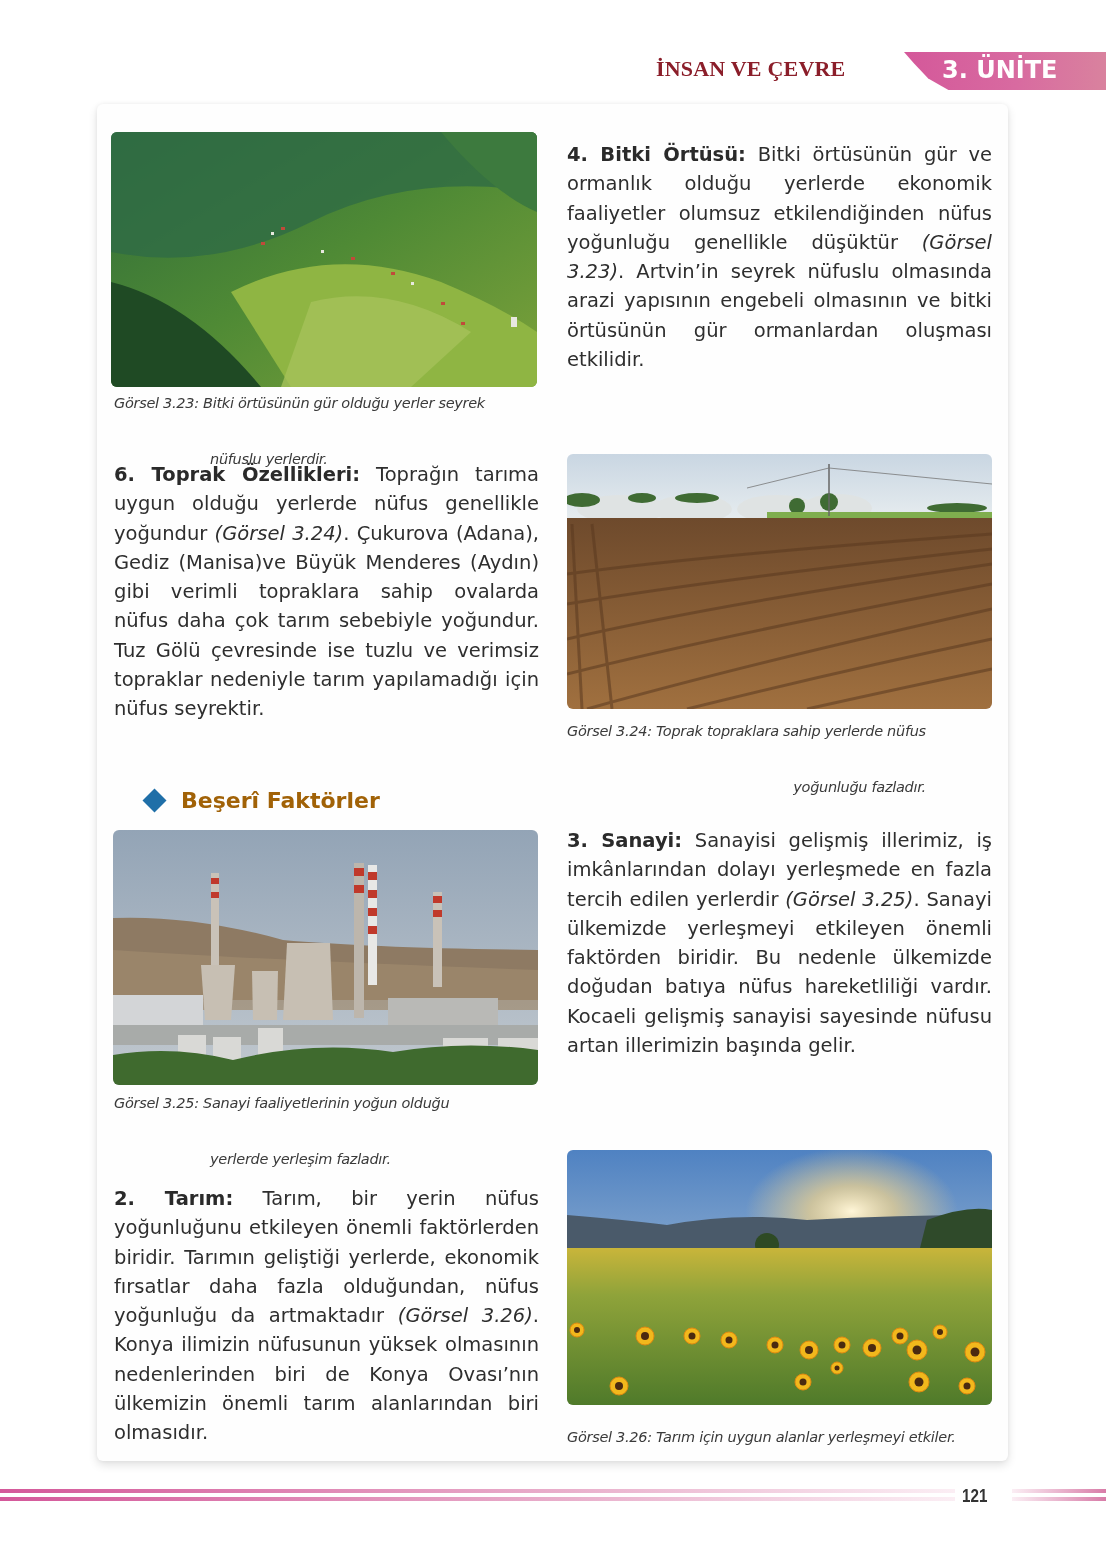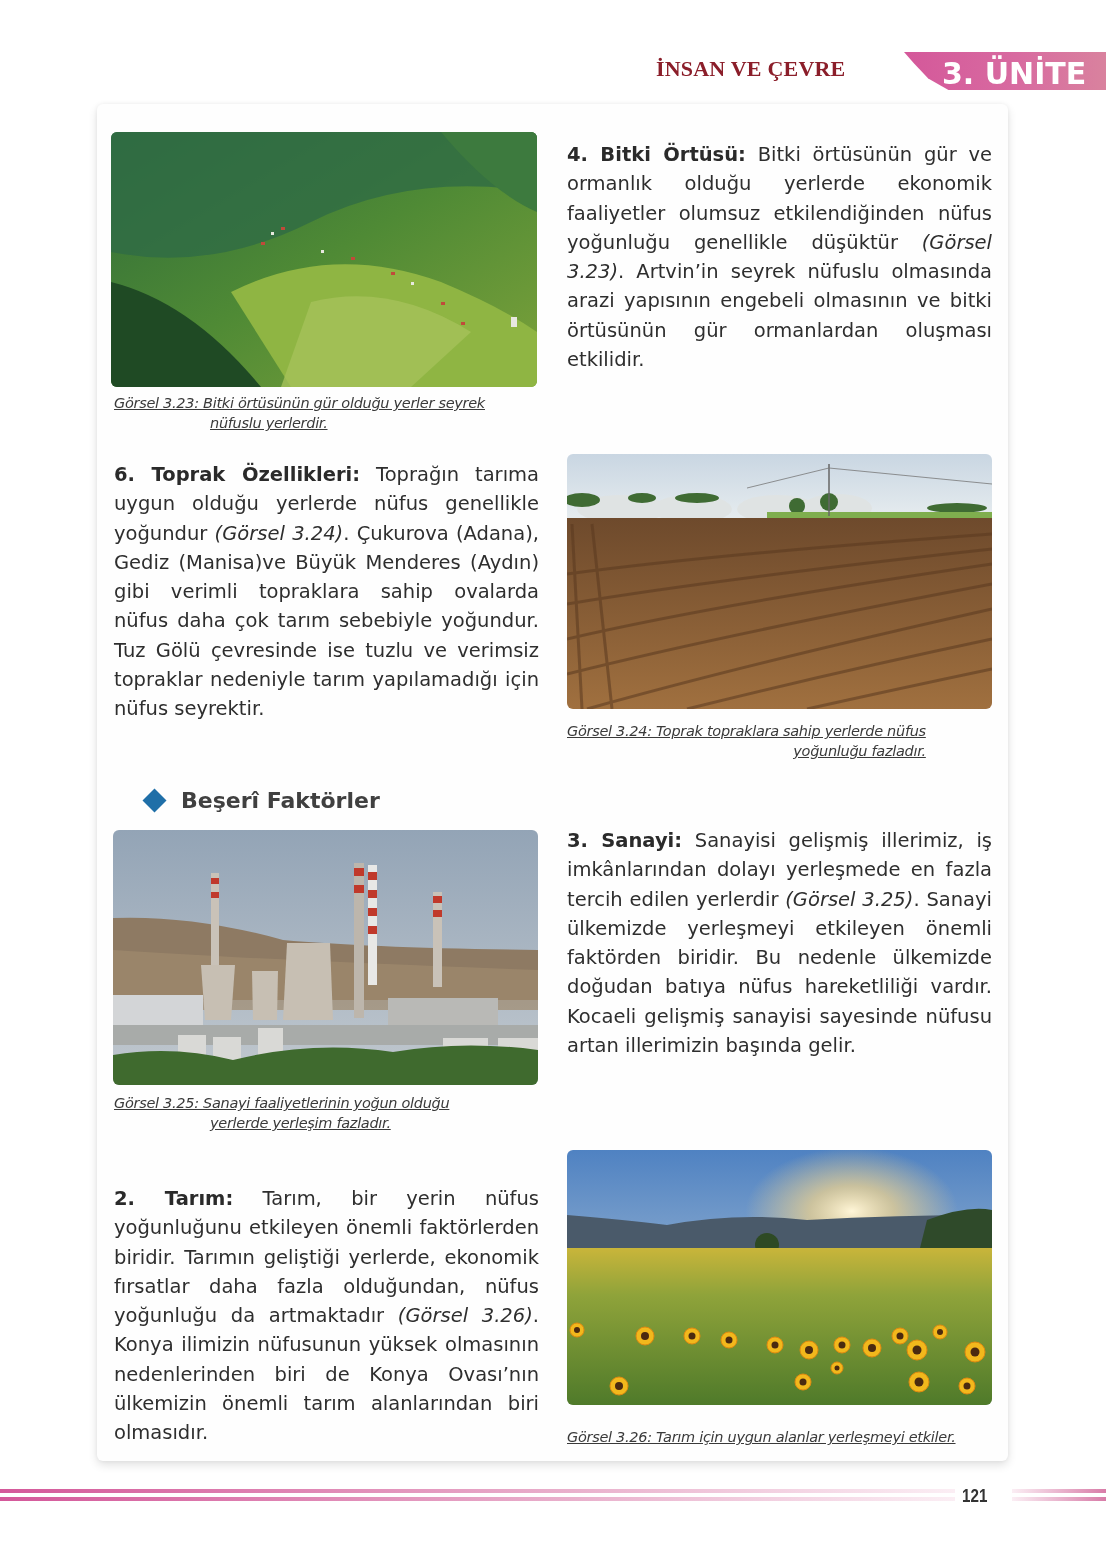--- a/index.html
+++ b/index.html
@@ -1,29 +1,29 @@
 <!DOCTYPE html>
 <html><head>
 <meta charset="utf-8">
 <style>
   html,body{margin:0;padding:0;}
   body{width:1106px;height:1560px;background:#ffffff;position:relative;overflow:hidden;font-family:"DejaVu Sans","Liberation Sans",sans-serif;color:#2b2b2b;}
   .header-title{position:absolute;left:656px;top:56px;font-family:Liberation Serif, serif;font-weight:bold;font-size:22px;color:#8b1e2a;letter-spacing:0.2px;}
   .unit-tab{position:absolute;left:904px;top:52px;width:202px;height:38px;background:linear-gradient(90deg,#d4589a 0%,#d86aa0 55%,#d9829e 100%);clip-path:polygon(0 0,100% 0,100% 100%,22% 100%,12% 70%,5% 30%);}
-  .unit-label{position:absolute;left:942px;top:56px;font-family:"DejaVu Sans",sans-serif;font-weight:bold;font-size:30px;color:#ffffff;}
+  .unit-label{position:absolute;left:942px;top:56px;font-family:"DejaVu Sans",sans-serif;font-weight:bold;font-size:24px;color:#ffffff;}
   .card{position:absolute;left:97px;top:104px;width:911px;height:1357px;background:#fefefe;border-radius:6px;box-shadow:0 4px 10px rgba(0,0,0,0.12),0 0 4px rgba(0,0,0,0.05);}
   .photo{position:absolute;border-radius:6px;overflow:hidden;}
   .para{position:absolute;font-size:19.5px;line-height:29.3px;text-align:justify;color:#2e2e2e;}
   .para b{font-weight:bold;color:#2a2a2a;}
   .para i{font-style:italic;}
-  .caption{position:absolute;font-size:14.5px;font-style:italic;line-height:20px;color:#3a3a3a;font-family:"DejaVu Sans",sans-serif;letter-spacing:-0.3px;text-decoration:underline;}
-  .caption .l2{display:block;padding-left:96px;}
+  .caption{position:absolute;font-size:14.5px;font-style:italic;line-height:20px;color:#3a3a3a;font-family:"DejaVu Sans",sans-serif;letter-spacing:-0.3px;}
+  .caption .l2{display:block;padding-left:96px;margin-top:36px;}
   .section-head{position:absolute;left:140px;top:788px;display:flex;align-items:center;gap:18px;}
   .diamond{width:17px;height:17px;background:#1f6fa8;transform:rotate(45deg);margin-left:6px;}
-  .section-label{font-weight:bold;font-size:22px;color:#404040;}
+  .section-label{font-weight:bold;font-size:22px;color:#a16207;}
   .footer-bar{position:absolute;height:4px;}
   .page-num{position:absolute;left:962px;top:1485px;font-size:19px;color:#333;font-family:"Liberation Sans",sans-serif;font-weight:bold;transform:scaleX(0.8);transform-origin:left;}
   svg{display:block;}
 </style>
 </head>
 <body>
 
 <div class="header-title">İNSAN VE ÇEVRE</div>
 <div class="unit-tab"></div>
 <div class="unit-label">3. ÜNİTE</div>

